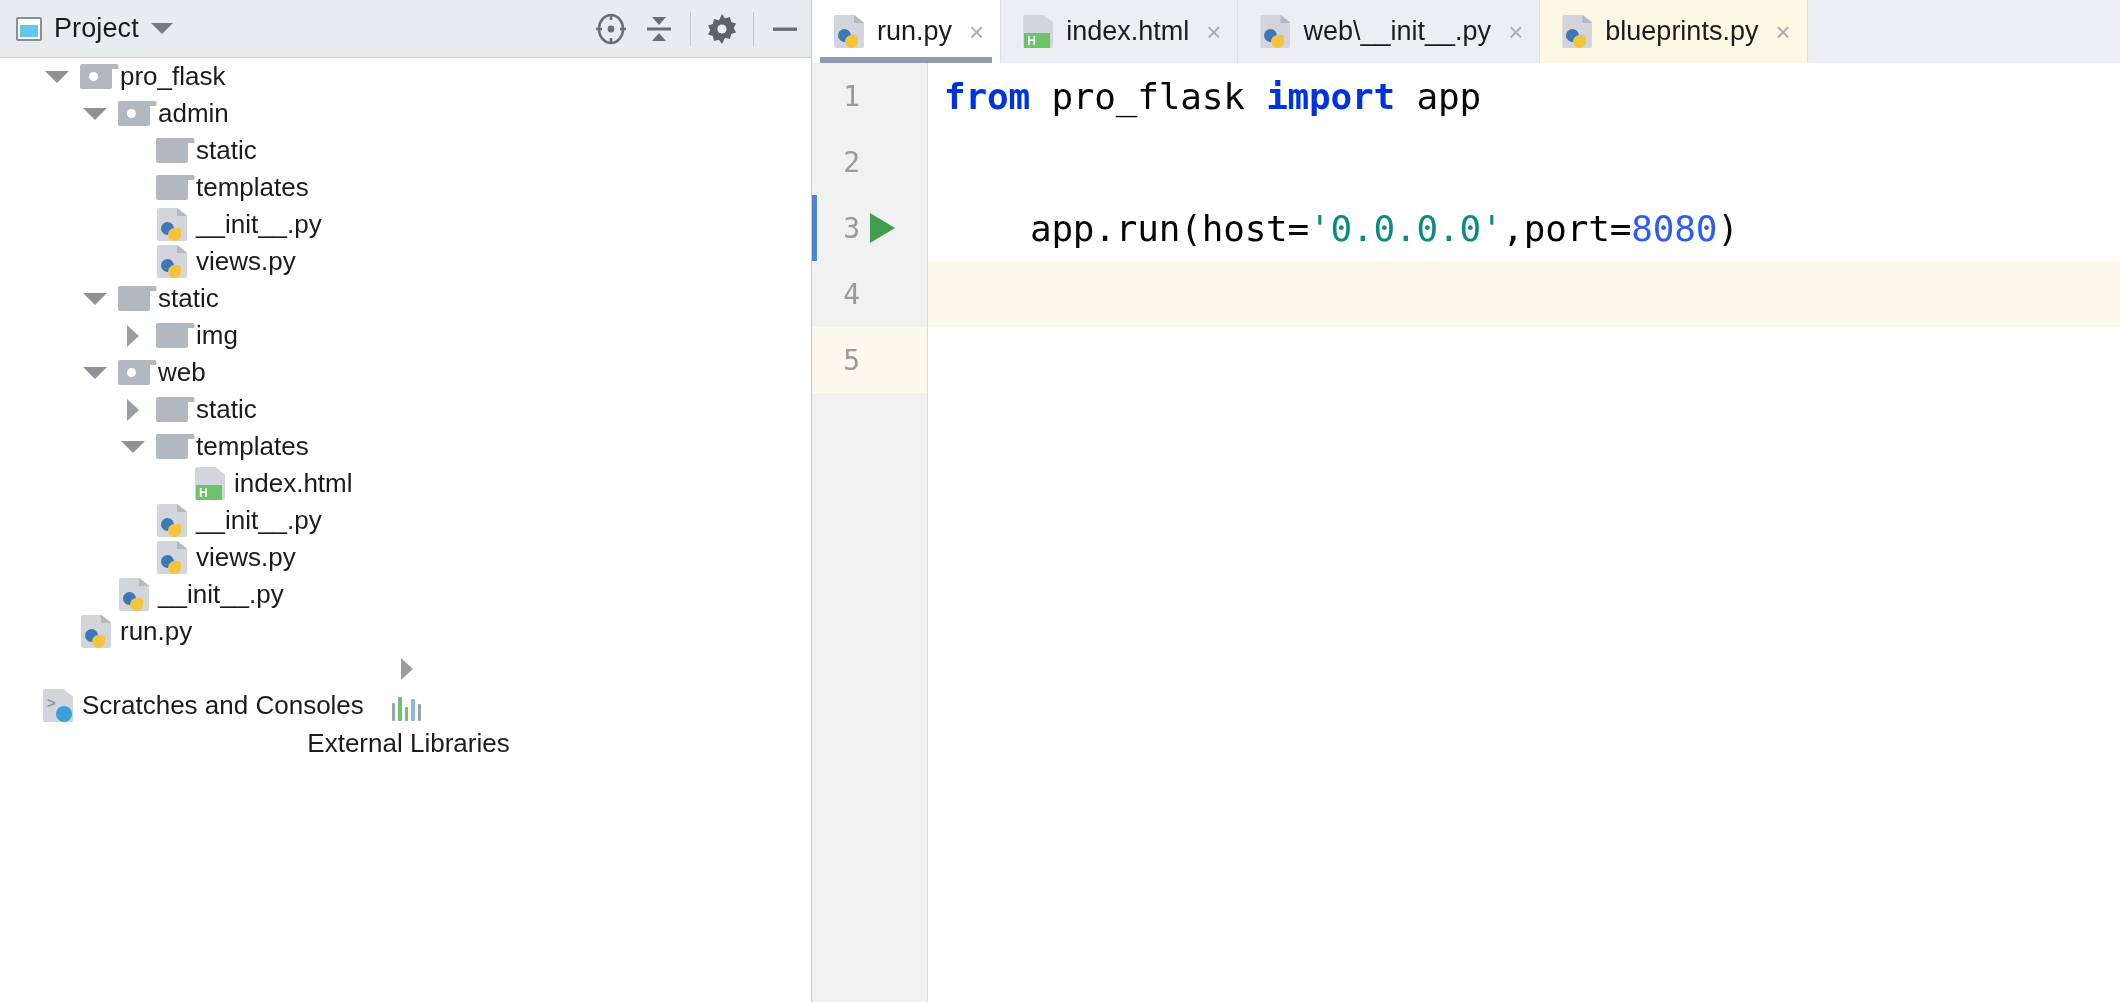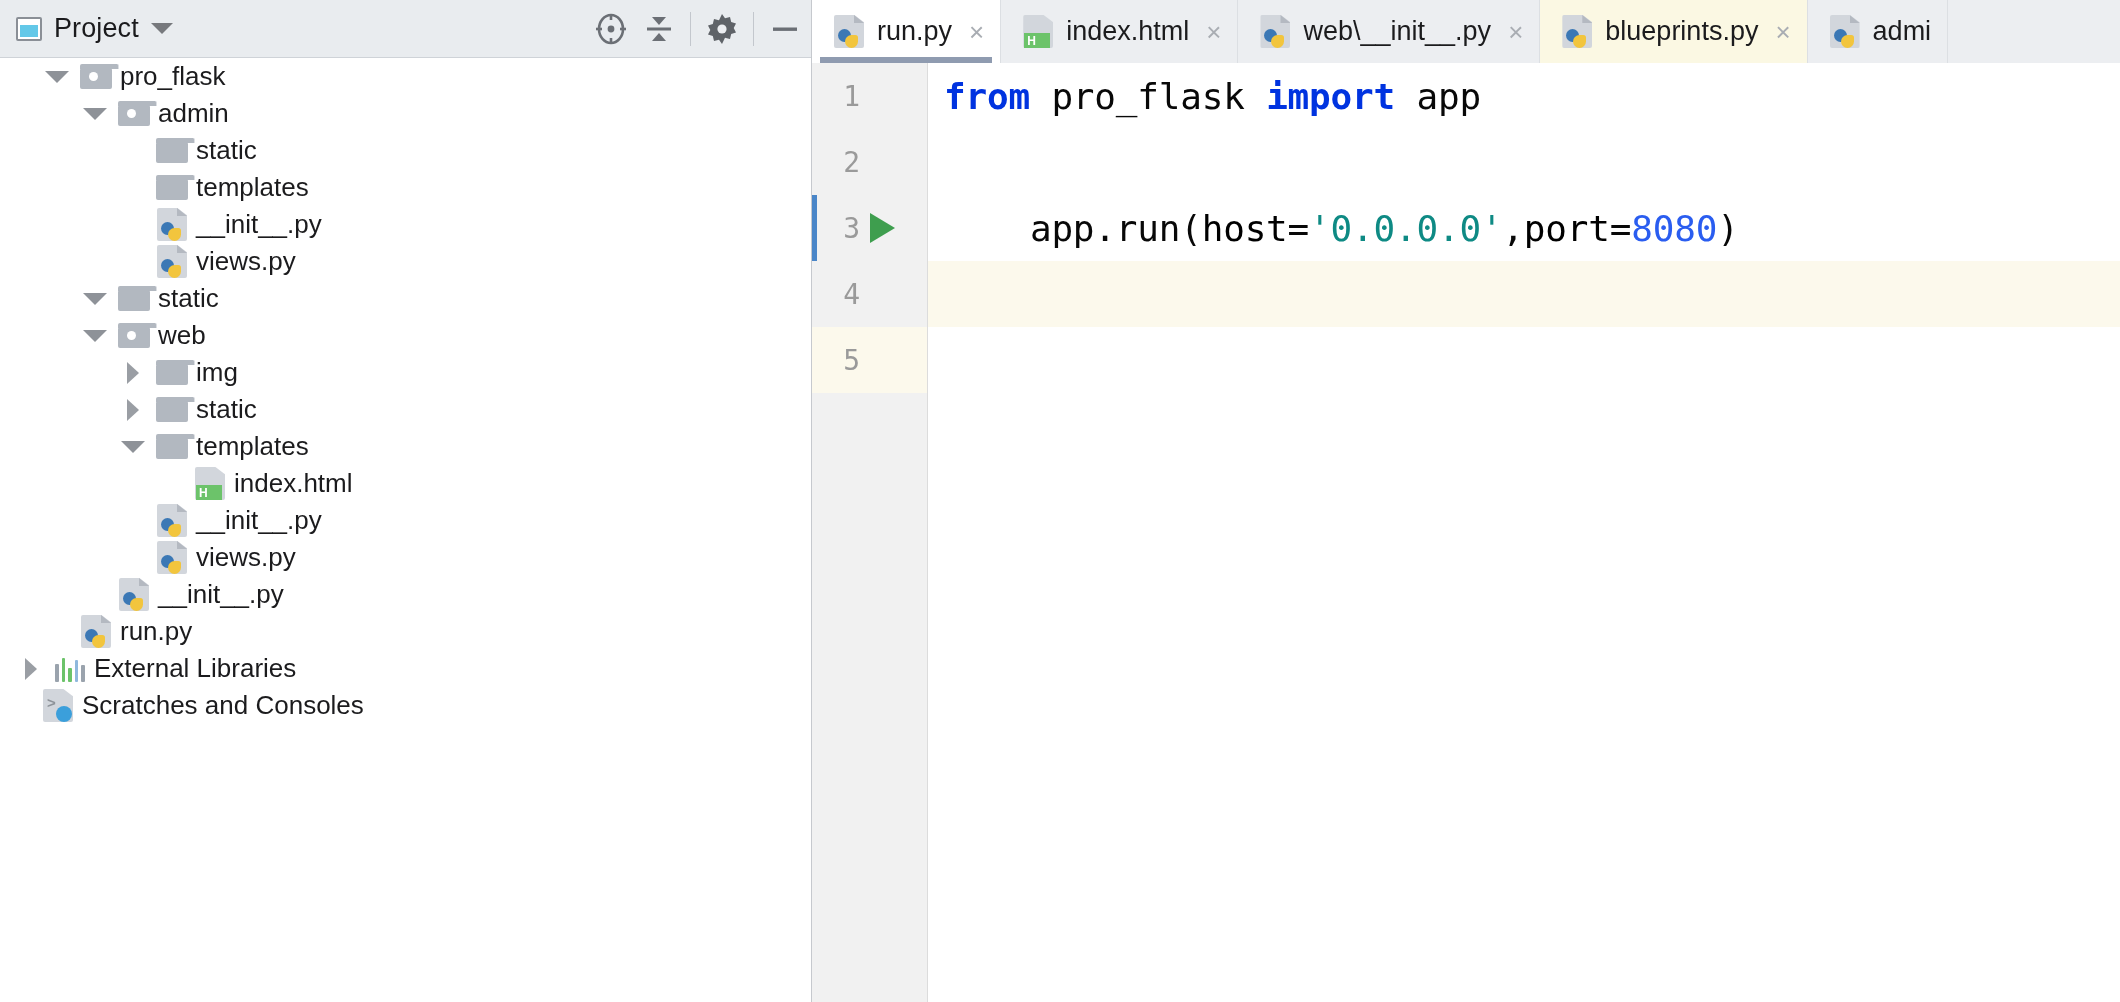--- a/index.html
+++ b/index.html
@@ -381,20 +381,32 @@
             <span class="arr-down"></span>
           </span>
           <span class="icon-slot">
             <span class="ic-folder">
               <span class="tab"></span>
               <span class="body"></span>
             </span>
           </span>
           <span class="row-label">static</span>
         </div>
+        <div class="tree-row" style="padding-left: 114px;">
+          <span class="arrow-slot">
+            <span class="arr-right"></span>
+          </span>
+          <span class="icon-slot">
+            <span class="ic-folder">
+              <span class="tab"></span>
+              <span class="body"></span>
+            </span>
+          </span>
+          <span class="row-label">img</span>
+        </div>
         <div class="tree-row" style="padding-left: 76px;">
           <span class="arrow-slot">
             <span class="arr-down"></span>
           </span>
           <span class="icon-slot">
             <span class="ic-folder src">
               <span class="tab"></span>
               <span class="body"></span>
             </span>
           </span>
@@ -403,44 +415,32 @@
         <div class="tree-row" style="padding-left: 114px;">
           <span class="arrow-slot">
             <span class="arr-right"></span>
           </span>
           <span class="icon-slot">
             <span class="ic-folder">
               <span class="tab"></span>
               <span class="body"></span>
             </span>
           </span>
-          <span class="row-label">img</span>
-        </div>
-        <div class="tree-row" style="padding-left: 114px;">
-          <span class="arrow-slot">
-            <span class="arr-right"></span>
+          <span class="row-label">static</span>
+        </div>
+        <div class="tree-row" style="padding-left: 114px;">
+          <span class="arrow-slot">
+            <span class="arr-down"></span>
           </span>
           <span class="icon-slot">
             <span class="ic-folder">
               <span class="tab"></span>
               <span class="body"></span>
             </span>
           </span>
-          <span class="row-label">static</span>
-        </div>
-        <div class="tree-row" style="padding-left: 114px;">
-          <span class="arrow-slot">
-            <span class="arr-down"></span>
-          </span>
-          <span class="icon-slot">
-            <span class="ic-folder">
-              <span class="tab"></span>
-              <span class="body"></span>
-            </span>
-          </span>
           <span class="row-label">templates</span>
         </div>
         <div class="tree-row" style="padding-left: 152px;">
           <span class="arrow-slot"></span>
           <span class="icon-slot">
             <span class="ic-html">
               <span class="sheet"></span>
               <span class="badge">H</span>
             </span>
           </span>
@@ -487,21 +487,21 @@
           <span class="icon-slot">
             <span class="ic-py">
               <span class="sheet"></span>
               <span class="fold"></span>
               <span class="snake-b"></span>
               <span class="snake-y"></span>
             </span>
           </span>
           <span class="row-label">run.py</span>
         </div>
-        <div class="tree-row" style="padding-left: 12px;">
+        <div class="tree-row" style="padding-left: 2px; flex-direction: column;">
           <span class="arrow-slot">
             <span class="arr-right"></span>
           </span>
           <span class="icon-slot">
             <span class="ic-lib">
               <i style="background: rgb(154, 163, 173); height: 18px;"></i>
               <i style="background: rgb(108, 195, 106); height: 24px;"></i>
               <i style="background: rgb(108, 195, 106); height: 14px;"></i>
               <i style="background: rgb(143, 184, 221); height: 22px;"></i>
               <i style="background: rgb(154, 163, 173); height: 17px;"></i>
@@ -565,31 +565,20 @@
           <span style="display: flex;">
             <span class="ic-py">
               <span class="sheet"></span>
               <span class="fold"></span>
               <span class="snake-b"></span>
               <span class="snake-y"></span>
             </span>
           </span>
           <span>blueprints.py</span>
           <span class="tab-close">×</span>
-        </div>
-        <div class="tab">
-          <span style="display: flex;">
-            <span class="ic-py">
-              <span class="sheet"></span>
-              <span class="fold"></span>
-              <span class="snake-b"></span>
-              <span class="snake-y"></span>
-            </span>
-          </span>
-          <span>admi</span>
         </div>
       </div>
 
     <div id="editor-body">
 
       <div id="gutter">
         <div id="change-marker"></div>
       <div class="gline">
             <span class="gnum">1</span>
           </div>

